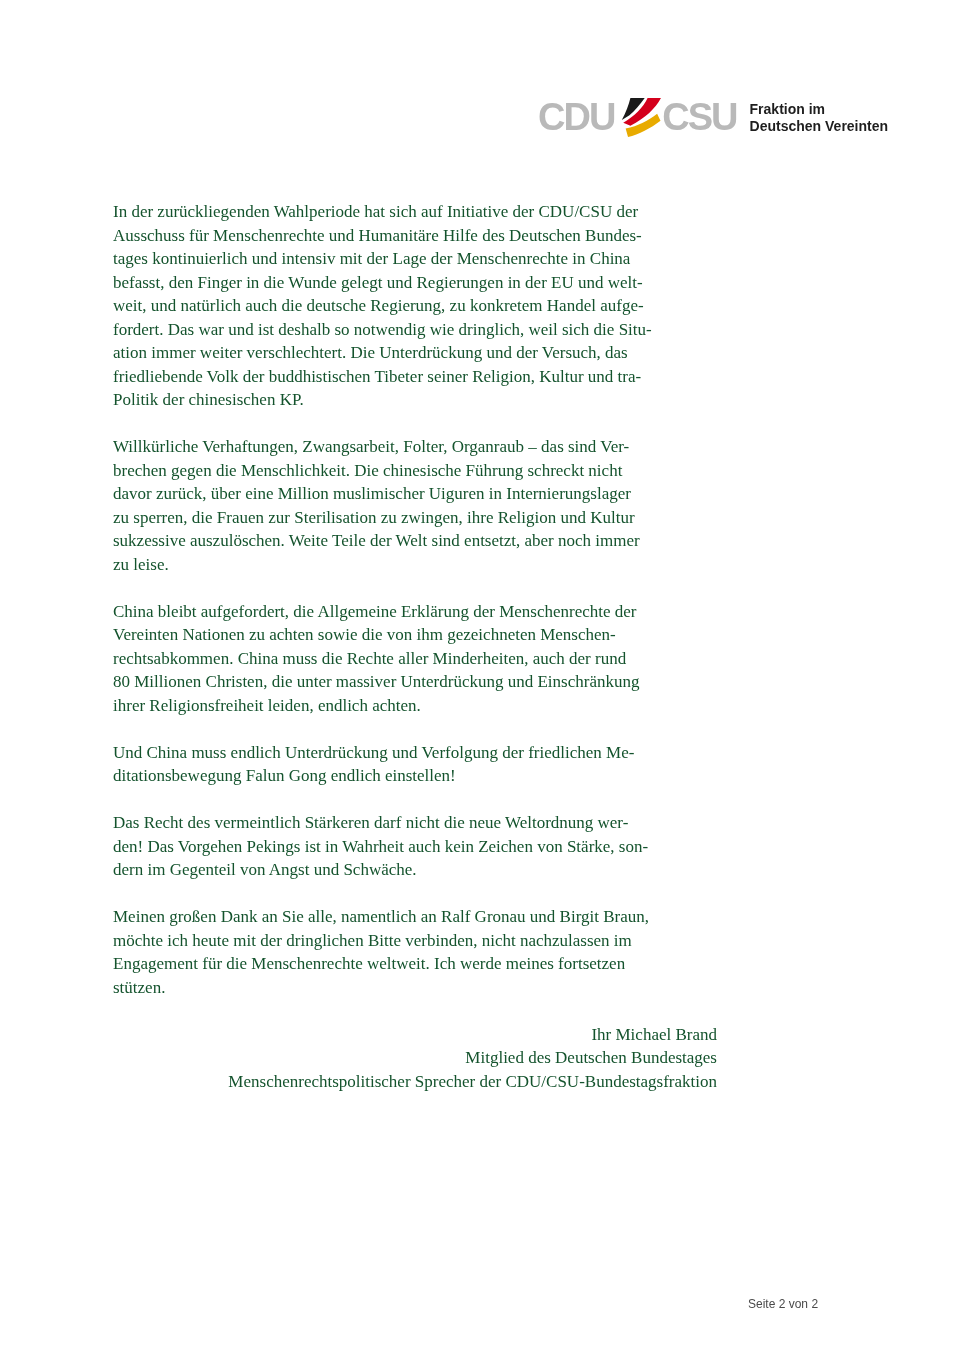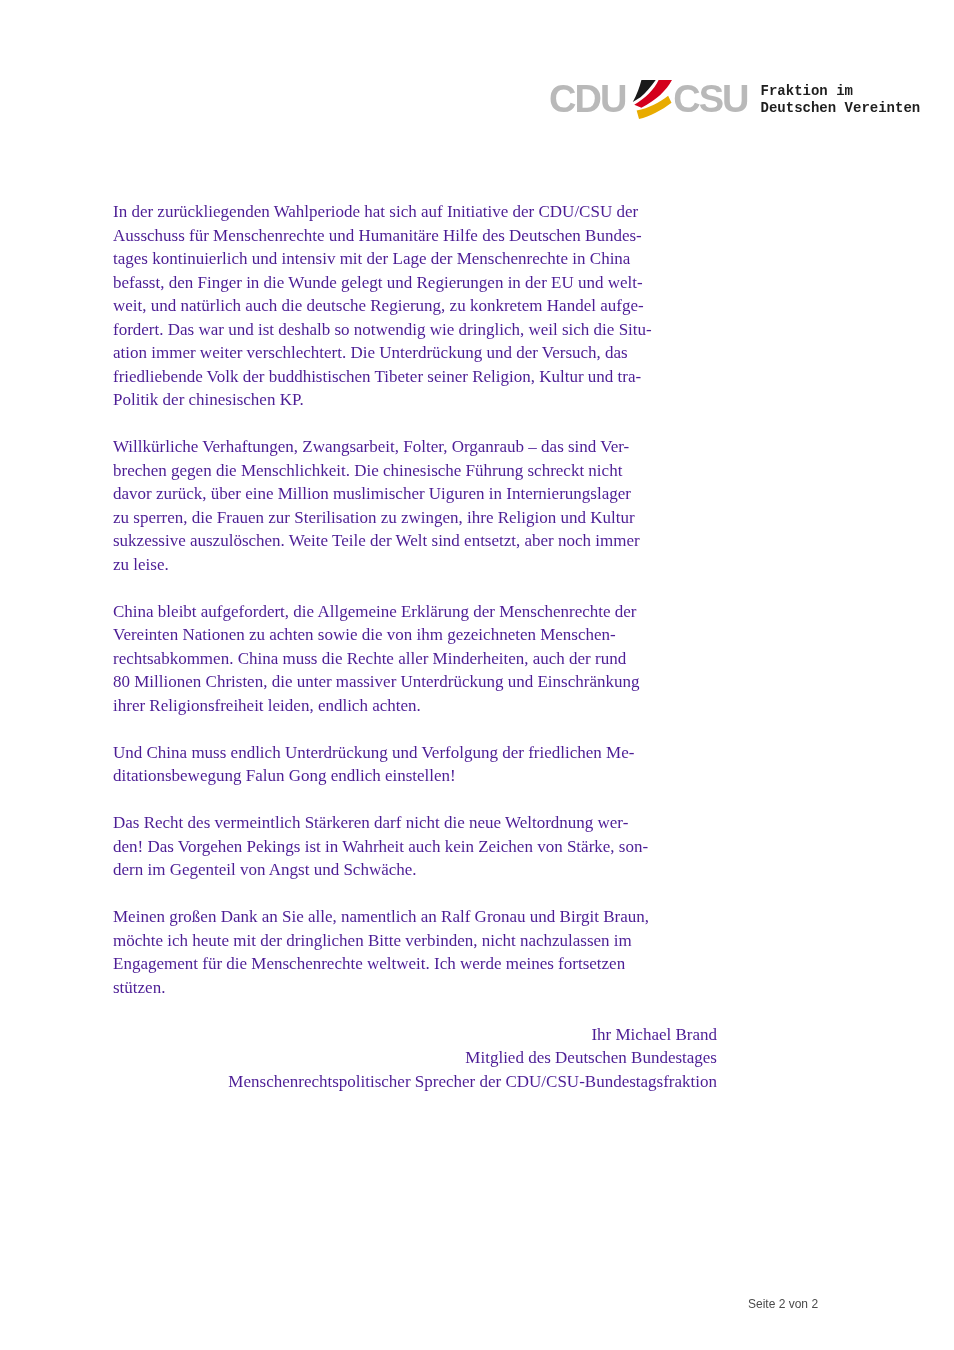--- a/index.html
+++ b/index.html
@@ -13,57 +13,56 @@
     height: 1350px;
     background: #ffffff;
     overflow: hidden;
     font-family: "Liberation Serif", serif;
   }
 
   
   .header-logo {
     position: absolute;
     left: 538px;
-    top: 82px;
+    top: 100px;
     display: flex;
     align-items: flex-start;
-    margin-left: 11px;
   }
   .logo-letters {
     font-family: "Liberation Sans", sans-serif;
     font-weight: bold;
     font-size: 38px;
     line-height: 34px;
     color: #b9b9b9;
     letter-spacing: -2px;
   }
   .logo-mark {
     width: 44px;
     height: 42px;
     margin: -3px 1px 0 3px;
     flex: 0 0 auto;
   }
   .logo-caption {
     margin-left: 13px;
     margin-top: 1px;
-    font-family: Liberation Mono, monospace;
+    font-family: Liberation Sans, sans-serif;
     font-weight: bold;
     font-size: 14px;
     line-height: 16.5px;
     color: #1e1e1e;
     white-space: nowrap;
   }
 
   
   .document-body {
     position: absolute;
     left: 113px;
     top: 200px;
     width: 604px;
-    color: #4c1d95;
+    color: #14532d;
     font-size: 17px;
     line-height: 23.5px;
   }
   .document-body p {
     margin: 0 0 23.5px 0;
   }
   .document-body .line {
     display: block;
     white-space: nowrap;
   }

